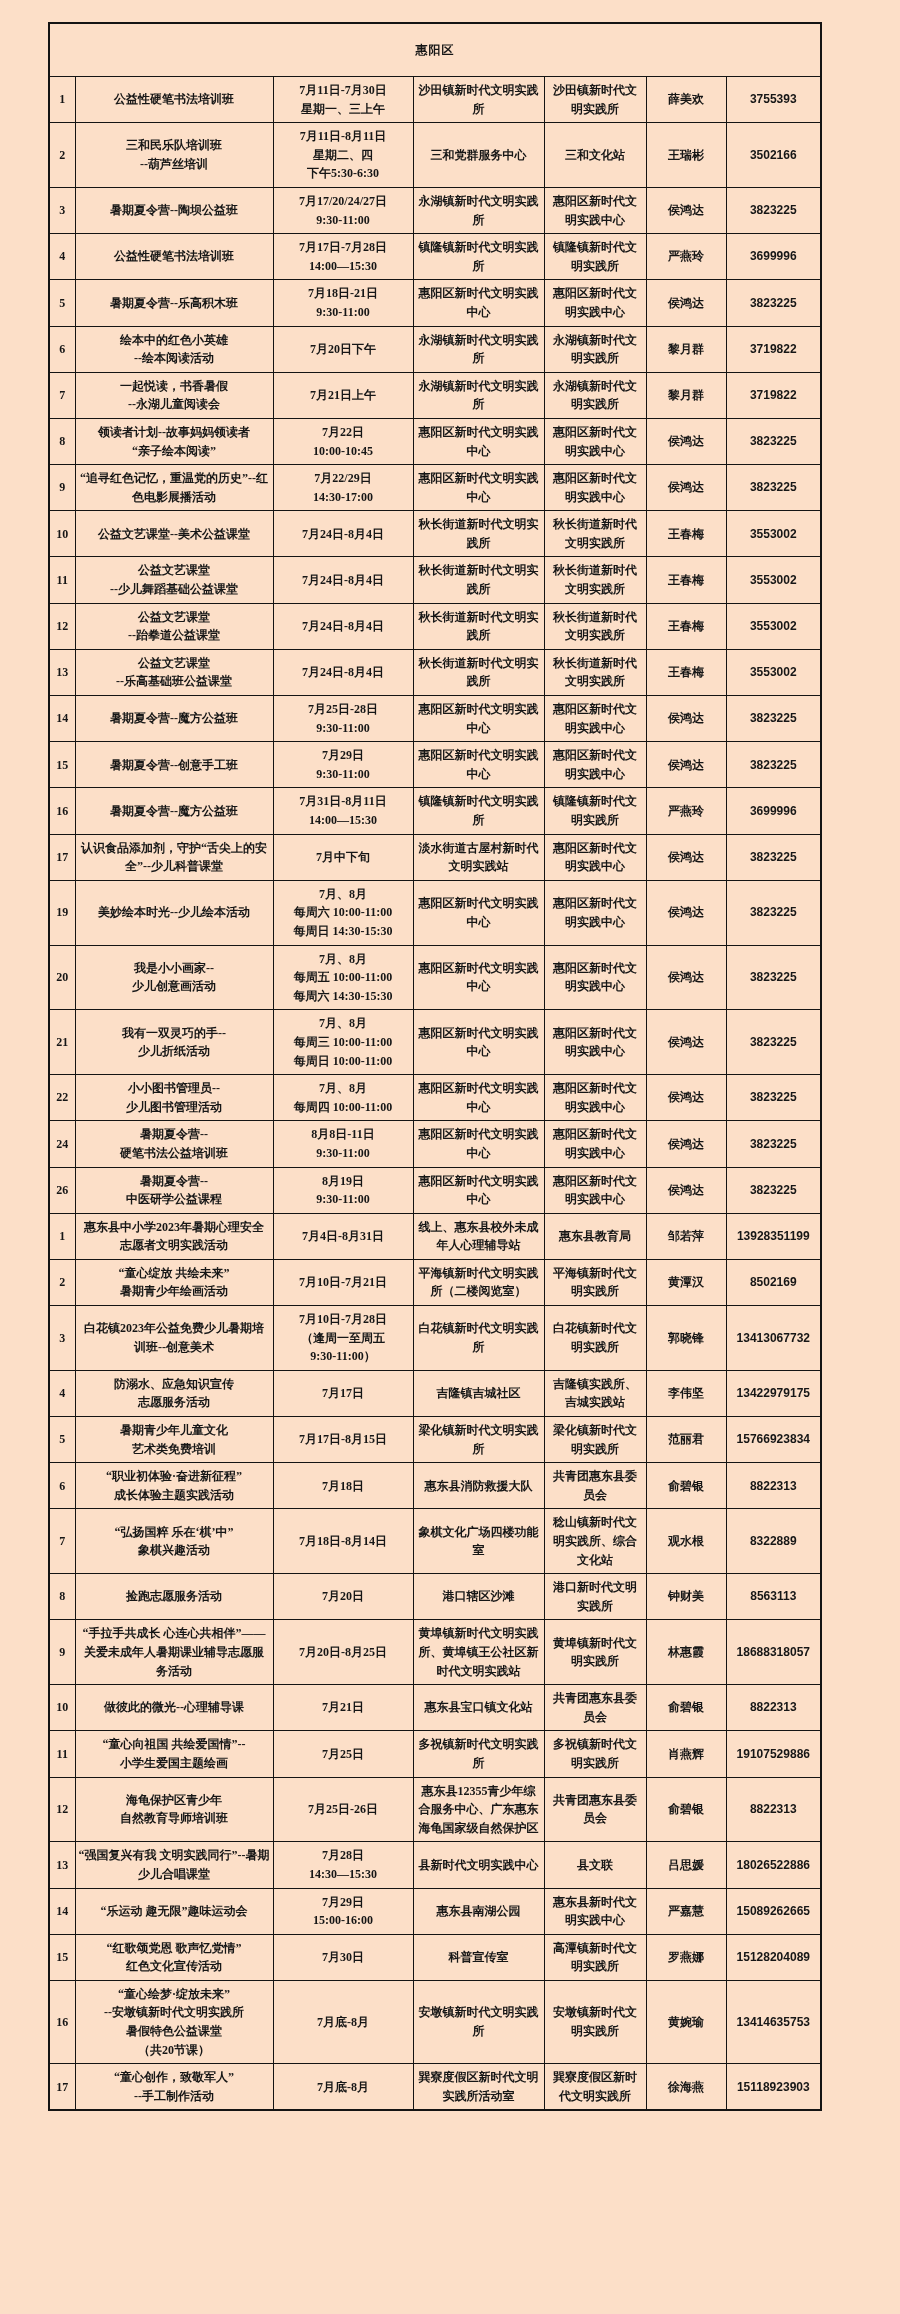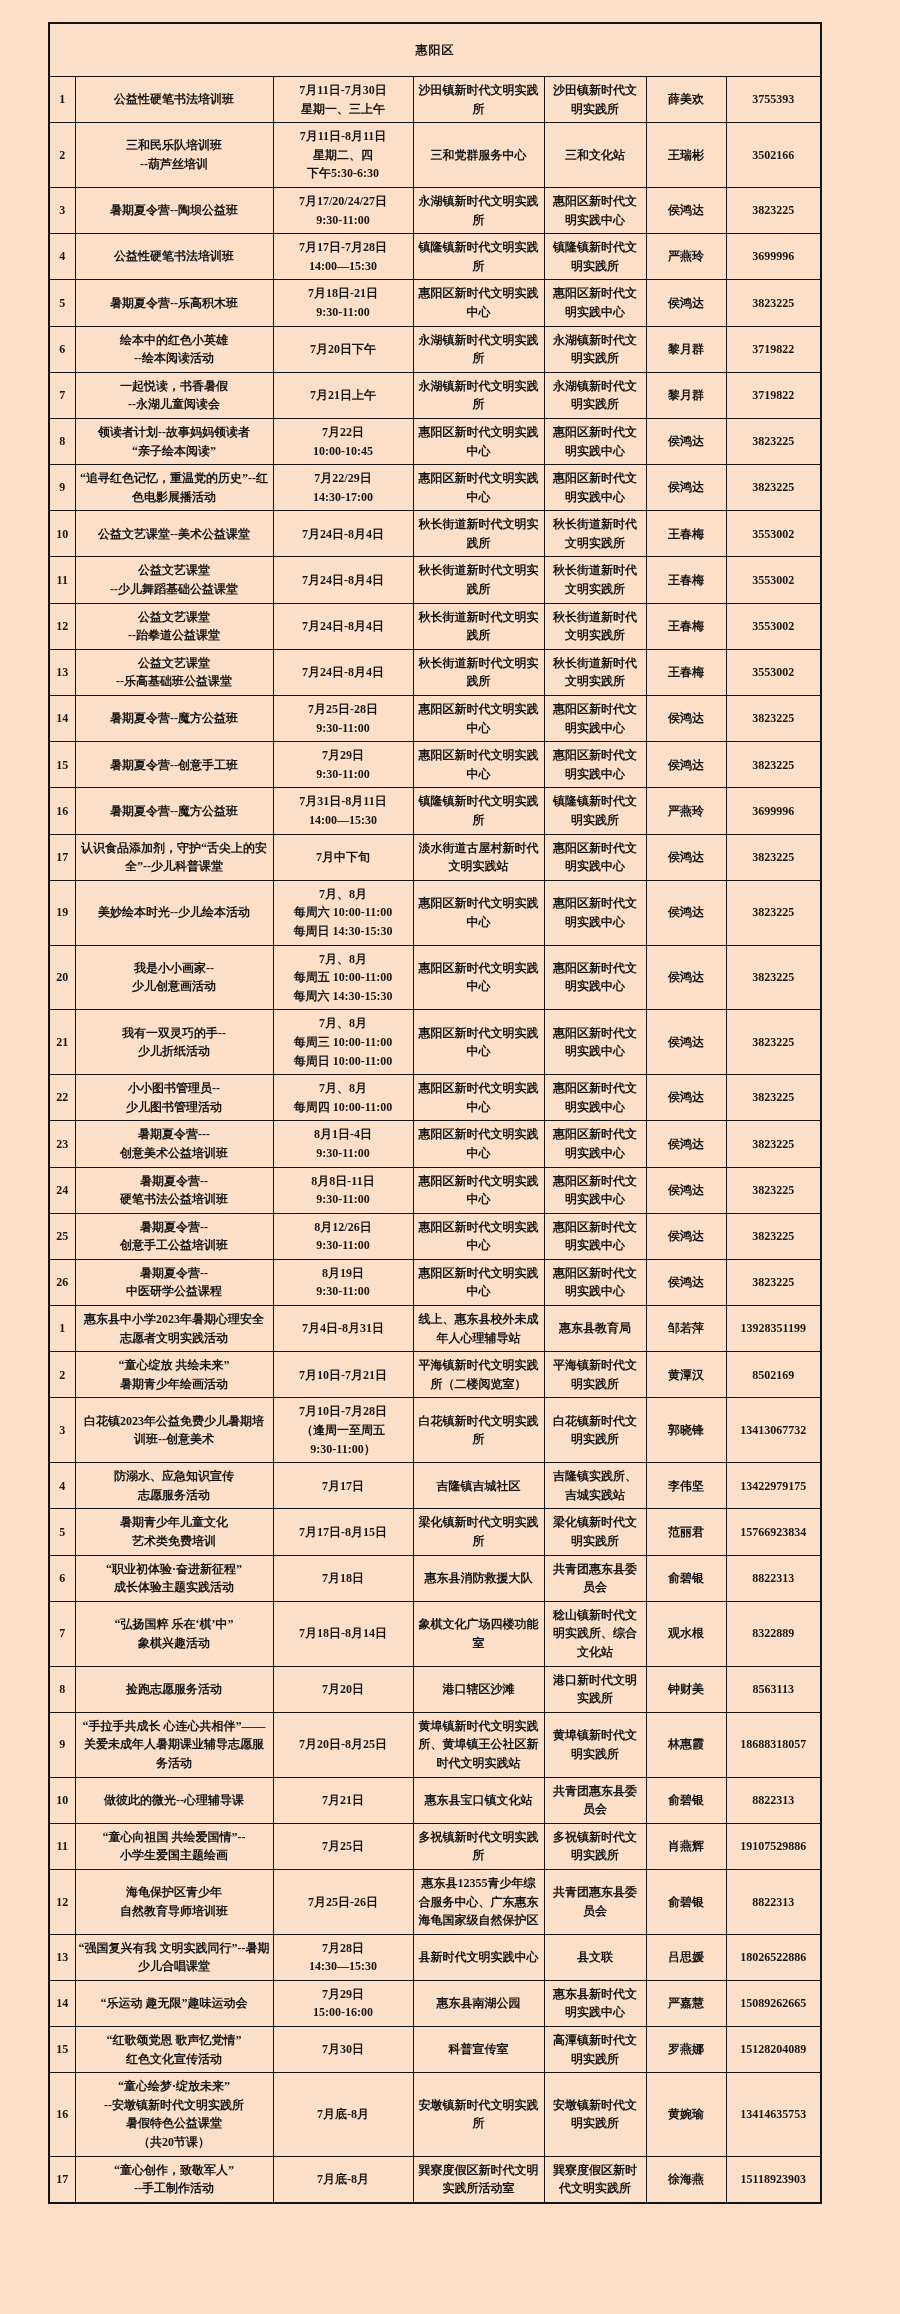--- a/index.html
+++ b/index.html
@@ -38,21 +38,21 @@
     border: 2px solid #141414;
   }
   td.section-title-cell {
     font-size: 14.5px;
     height: 44px;
     letter-spacing: 1px;
     border-bottom-width: 2px;
     border-top-width: 2px;
   }
   td.c-num   { font-size: 12px; }
-  td.c-phone { font-family: Liberation Serif, serif; }
+  td.c-phone { font-family: Liberation Sans, sans-serif; }
   .col-num   { width: 26px; }
   .col-act   { width: 198px; }
   .col-date  { width: 140px; }
   .col-loc   { width: 131px; }
   .col-org   { width: 102px; }
   .col-name  { width: 80px; }
   .col-phone { width: 95px; }
 </style>
 </head>
 <body>
@@ -283,46 +283,24 @@
           <td class="c-act">小小图书管理员--
 少儿图书管理活动</td>
           <td class="c-date">7月、8月
 每周四 10:00-11:00</td>
           <td class="c-loc">惠阳区新时代文明实践中心</td>
           <td class="c-org">惠阳区新时代文明实践中心</td>
           <td class="c-name">侯鸿达</td>
           <td class="c-phone">3823225</td>
         </tr>
         <tr>
-          <td class="c-num">23</td>
-          <td class="c-act">暑期夏令营---
-创意美术公益培训班</td>
-          <td class="c-date">8月1日-4日
-9:30-11:00</td>
-          <td class="c-loc">惠阳区新时代文明实践中心</td>
-          <td class="c-org">惠阳区新时代文明实践中心</td>
-          <td class="c-name">侯鸿达</td>
-          <td class="c-phone">3823225</td>
-        </tr>
-        <tr>
           <td class="c-num">24</td>
           <td class="c-act">暑期夏令营--
 硬笔书法公益培训班</td>
           <td class="c-date">8月8日-11日
-9:30-11:00</td>
-          <td class="c-loc">惠阳区新时代文明实践中心</td>
-          <td class="c-org">惠阳区新时代文明实践中心</td>
-          <td class="c-name">侯鸿达</td>
-          <td class="c-phone">3823225</td>
-        </tr>
-        <tr>
-          <td class="c-num">25</td>
-          <td class="c-act">暑期夏令营--
-创意手工公益培训班</td>
-          <td class="c-date">8月12/26日
 9:30-11:00</td>
           <td class="c-loc">惠阳区新时代文明实践中心</td>
           <td class="c-org">惠阳区新时代文明实践中心</td>
           <td class="c-name">侯鸿达</td>
           <td class="c-phone">3823225</td>
         </tr>
         <tr>
           <td class="c-num">26</td>
           <td class="c-act">暑期夏令营--
 中医研学公益课程</td>

